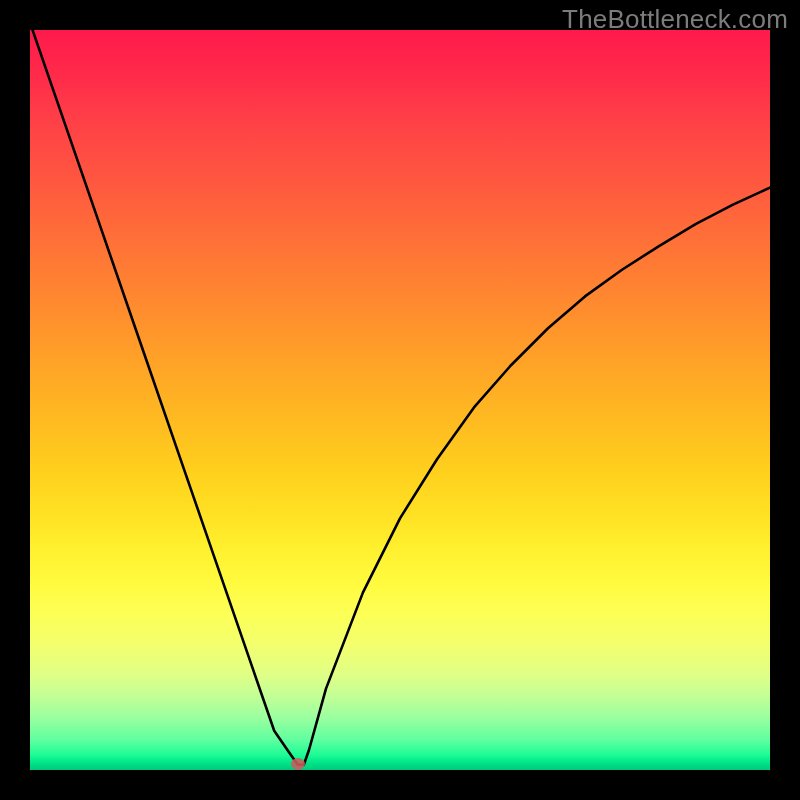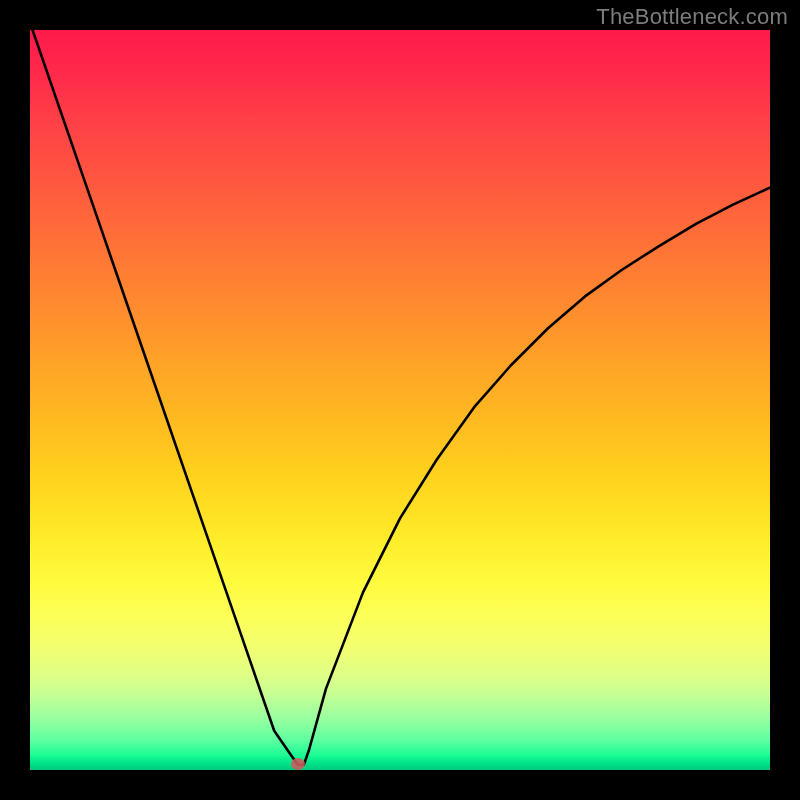--- a/index.html
+++ b/index.html
@@ -60,21 +60,21 @@
     border-radius: 50%;
     background: #cd5c5c;
     opacity: 0.88;
     transform: translate(-50%, -50%);
   }
   .watermark {
     position: absolute;
     top: 4px;
     right: 12px;
     color: #7c7c7c;
-    font-size: 22px;
+    font-size: 26px;
     font-weight: 500;
     letter-spacing: 0.2px;
     user-select: none;
   }
 </style>
 </head>
 <body>
 
 <div class="frame">
   <div class="plot">

